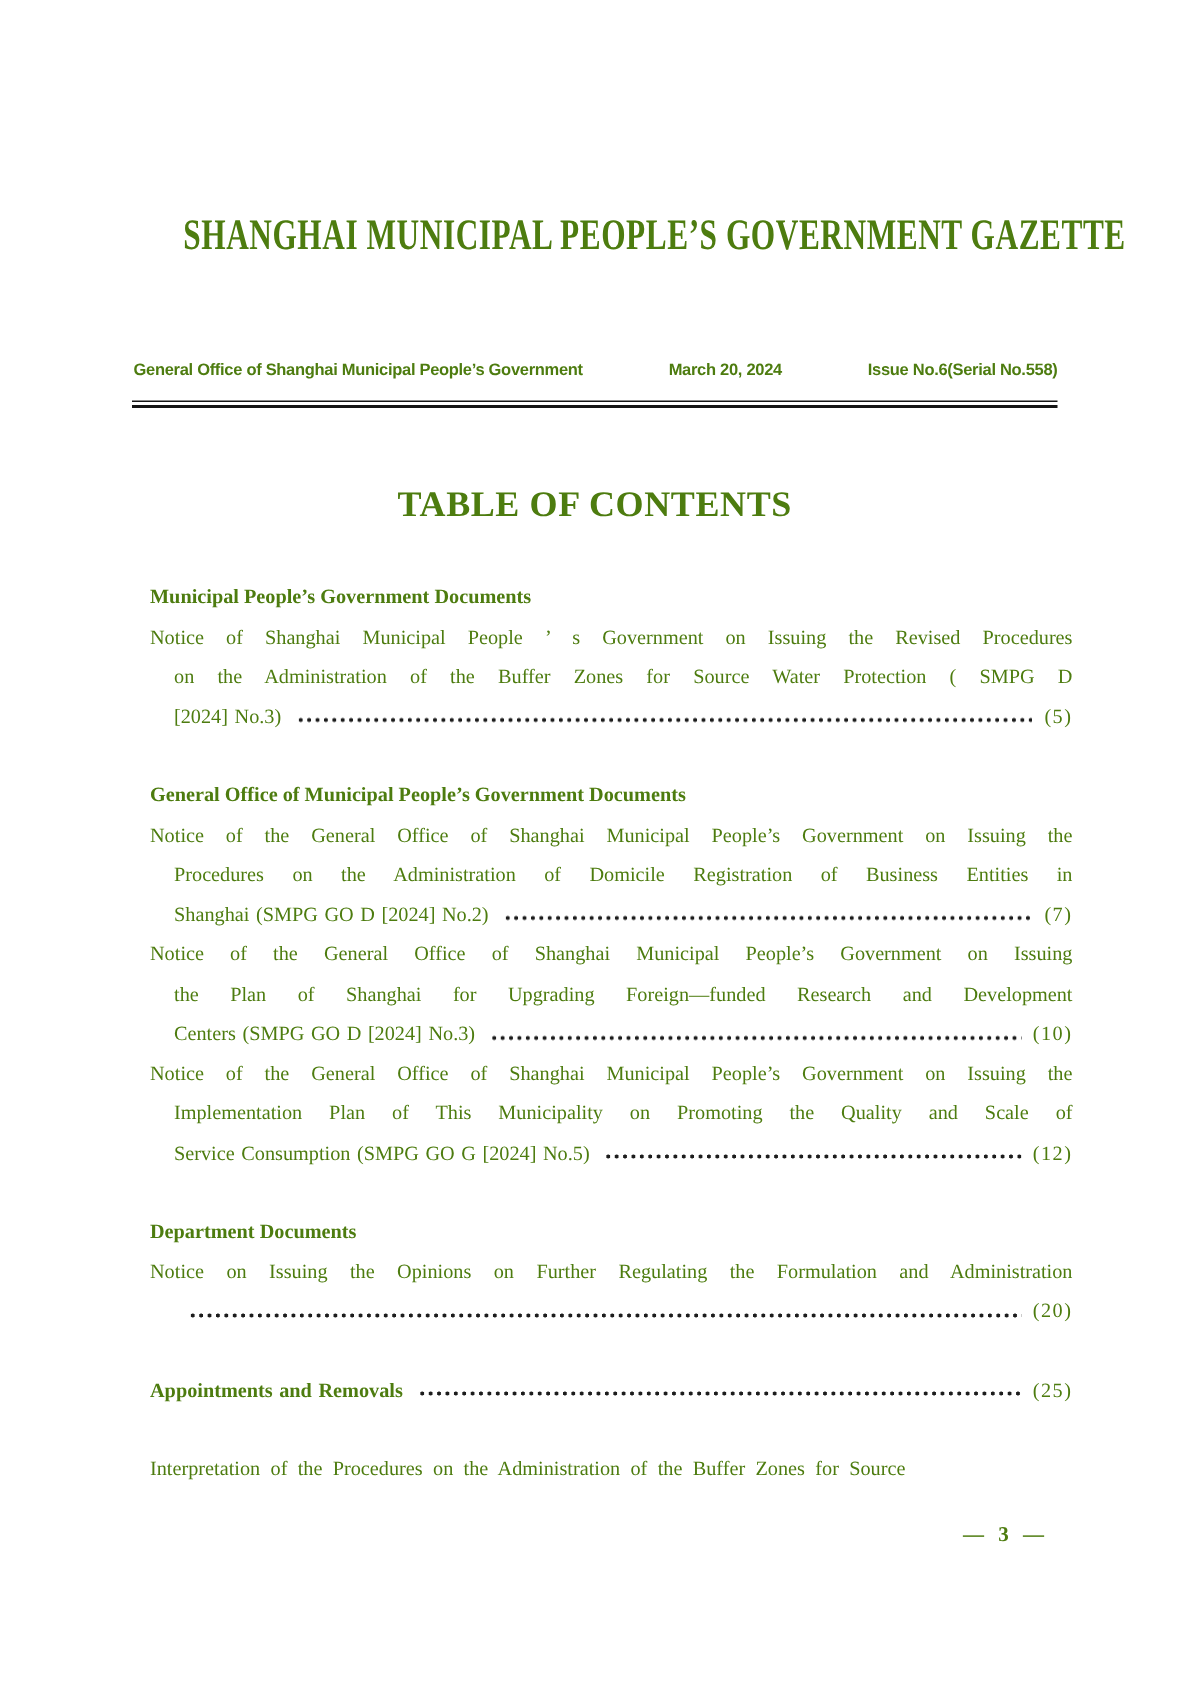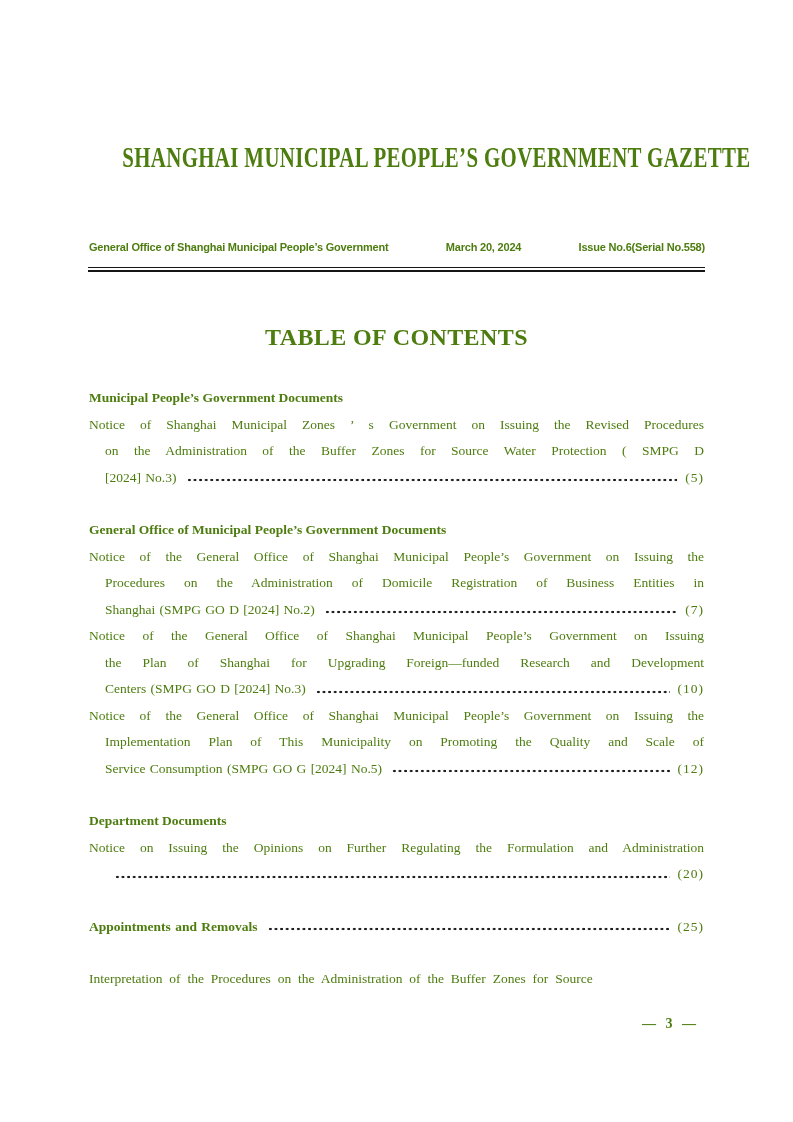--- a/index.html
+++ b/index.html
@@ -36,21 +36,21 @@
     height: 2px;
     border-top: 1.5px solid #151515;
     border-bottom: 2.5px solid #151515;
   }
   .toc-title {
     position: absolute; top: 324px; left: 0; width: 793px;
     text-align: center; font-weight: bold; font-size: 24px;
     letter-spacing: 0.4px;
   }
   .toc {
-    position: absolute; top: 385px; left: 89px; width: 615px;
+    position: absolute; top: 385px; left: 100px; width: 615px;
     font-size: 13.5px; line-height: 26.5px;
   }
   .sec + .sec { margin-top: 26px; }
   .sec-head { font-weight: bold; }
   .line {
     text-align: justify;
     text-align-last: justify;
     word-spacing: 1.5px;
   }
   .line.noj {
@@ -94,21 +94,21 @@
 
   <div class="rule"></div>
 
   <div class="toc-title">TABLE OF CONTENTS</div>
 
   <div class="toc">
 
     <section class="sec">
       <div class="sec-head">Municipal People’s Government Documents</div>
       <div>
-        <div class="line">Notice of Shanghai Municipal Zones ’ s Government on Issuing the Revised Procedures</div>
+        <div class="line">Notice of Shanghai Municipal People ’ s Government on Issuing the Revised Procedures</div>
         <div class="line cont">on the Administration of the Buffer Zones for Source Water Protection ( SMPG D</div>
         <div class="lastline cont">
           <span class="lt">[2024] No.3)</span>
           <span class="dots"></span>
           <span class="pg">(5)</span>
         </div>
       </div>
     </section>
 
     <section class="sec">

